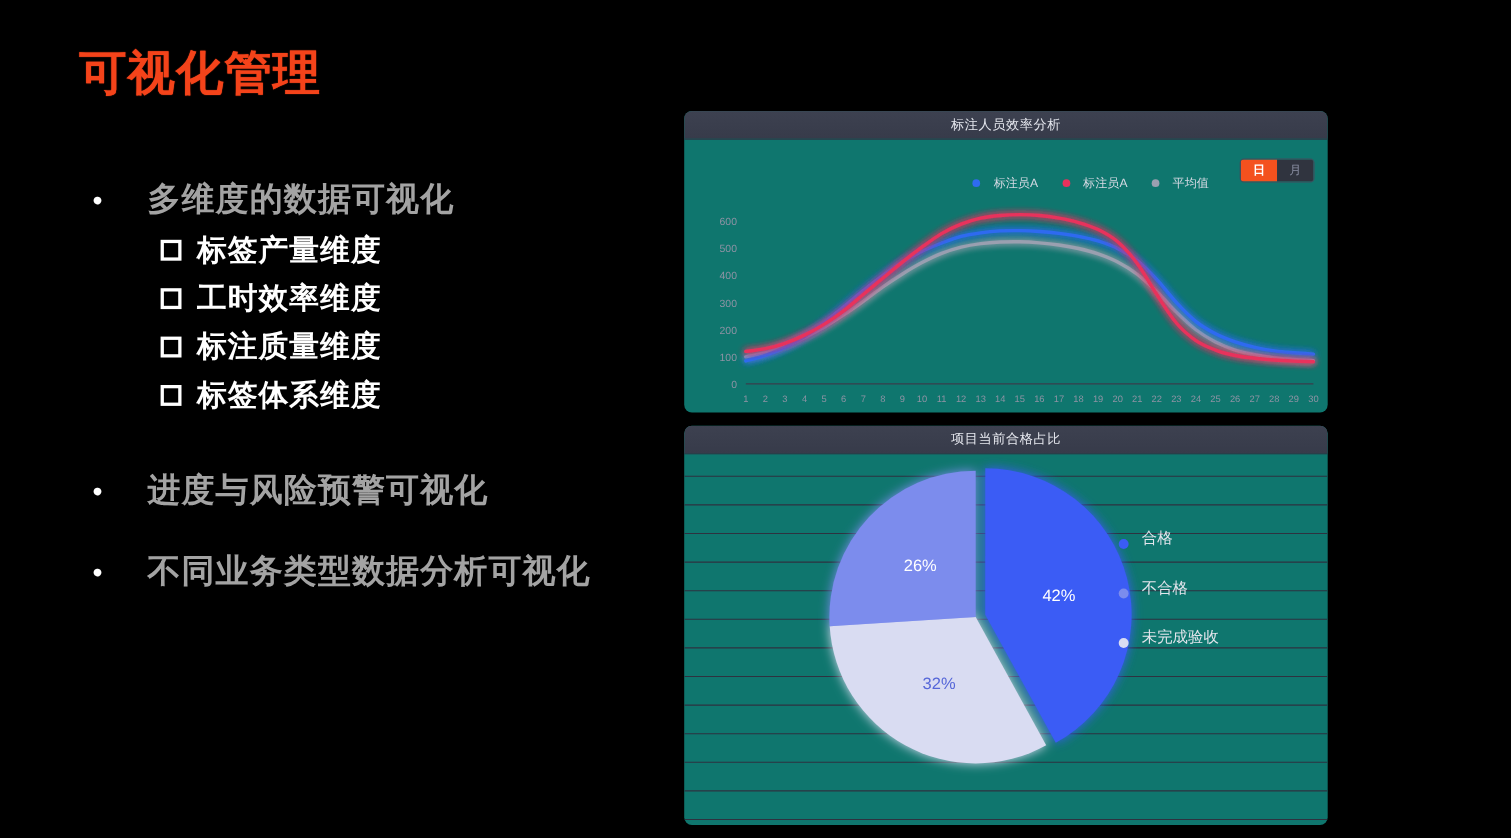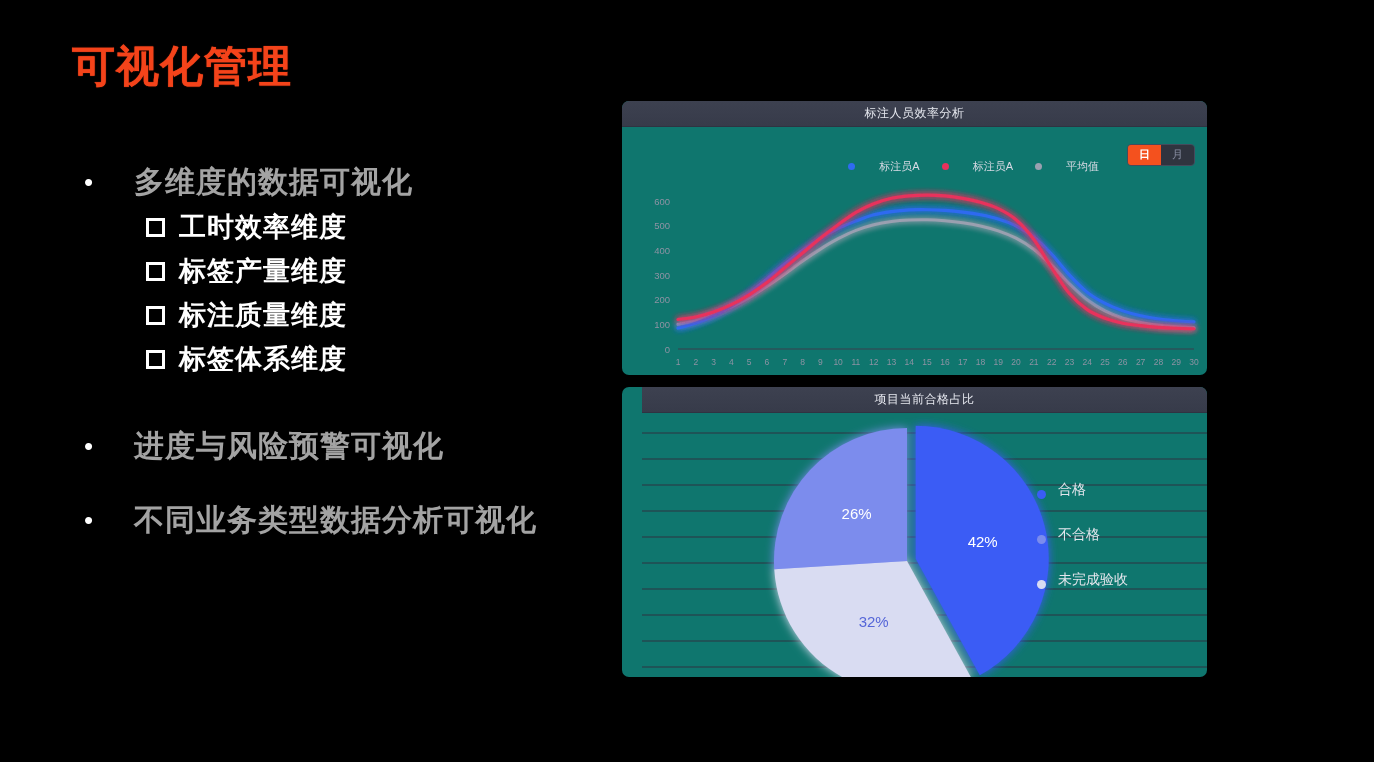--- a/index.html
+++ b/index.html
@@ -51,30 +51,30 @@
   }
   .card-head {
     height: 26px;
     background: linear-gradient(180deg, #3d4150 0%, #373b4a 100%);
     display: flex; align-items: center; justify-content: center;
     border-bottom: 1px solid #2f3342;
   }
   .card-head-title { color: #e6e8ef; font-size: 12px; letter-spacing: .5px; }
 
   #line-card { left: 622px; top: 101px; width: 585px; height: 274px; }
-  #pie-card  { left: 622px; top: 387px; width: 585px; height: 290px; padding-left: 20px; }
+  #pie-card  { left: 622px; top: 387px; width: 585px; height: 363px; }
 
   .card-body { position: relative; width: 100%; height: calc(100% - 26px); }
 
   
   .legend-row {
     position: absolute; right: 12px; top: 8px;
     display: flex; align-items: center; gap: 22px;
   }
-  .lg-item { display: flex; align-items: center; gap: 24px; margin-top: 24px; }
+  .lg-item { display: flex; align-items: center; gap: 12px; margin-top: 24px; }
   .lg-dot { width: 7px; height: 7px; border-radius: 50%; }
   .lg-label { color: #d7dae4; font-size: 11px; }
 
   .toggle {
     display: flex; margin-left: 6px;
     border: 1px solid #454a5c; border-radius: 4px; overflow: hidden;
   }
   .tg {
     width: 33px; height: 20px; display: flex; align-items: center;
     justify-content: center; font-size: 11px; color: #8a8fa3;
@@ -99,25 +99,25 @@
 
   <div class="bullets">
 
     <div class="b-row">
       <span class="b-dot">•</span>
       <span class="b-text">多维度的数据可视化</span>
     </div>
     <div class="sub-list">
       <div class="s-row">
         <span class="s-box"></span>
+        <span class="s-text">标签产量维度</span>
+      </div>
+      <div class="s-row">
+        <span class="s-box"></span>
         <span class="s-text">工时效率维度</span>
-      </div>
-      <div class="s-row">
-        <span class="s-box"></span>
-        <span class="s-text">标签产量维度</span>
       </div>
       <div class="s-row">
         <span class="s-box"></span>
         <span class="s-text">标注质量维度</span>
       </div>
       <div class="s-row">
         <span class="s-box"></span>
         <span class="s-text">标签体系维度</span>
       </div>
     </div>

